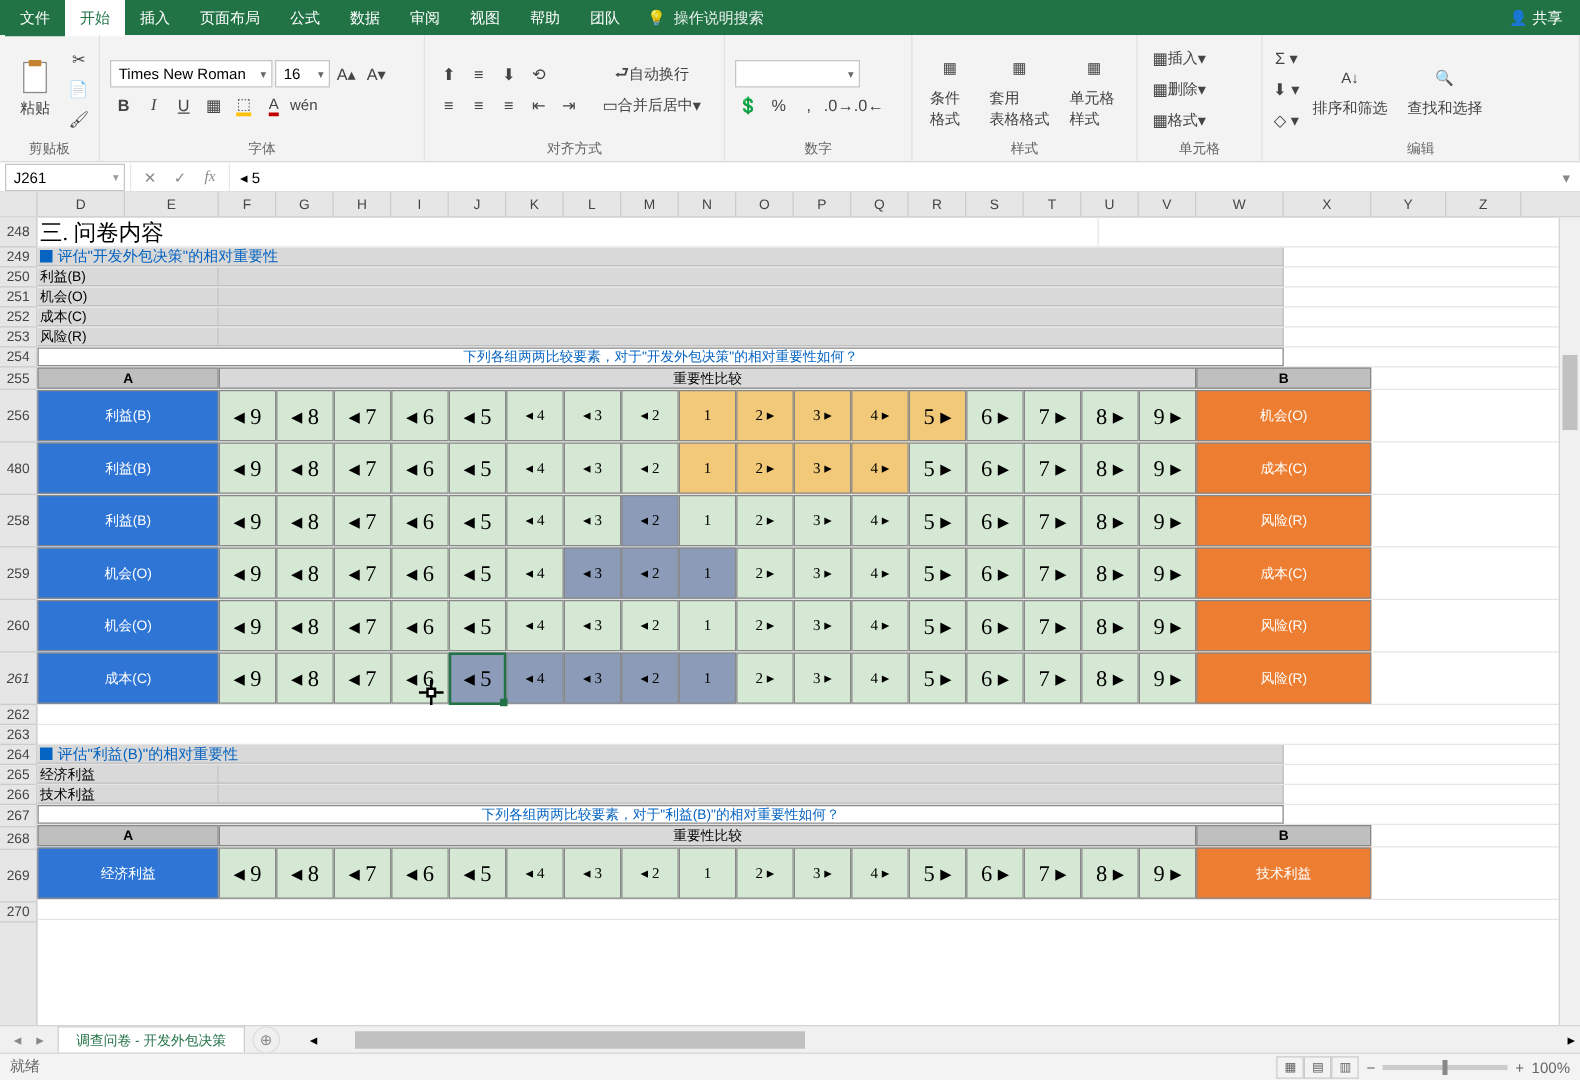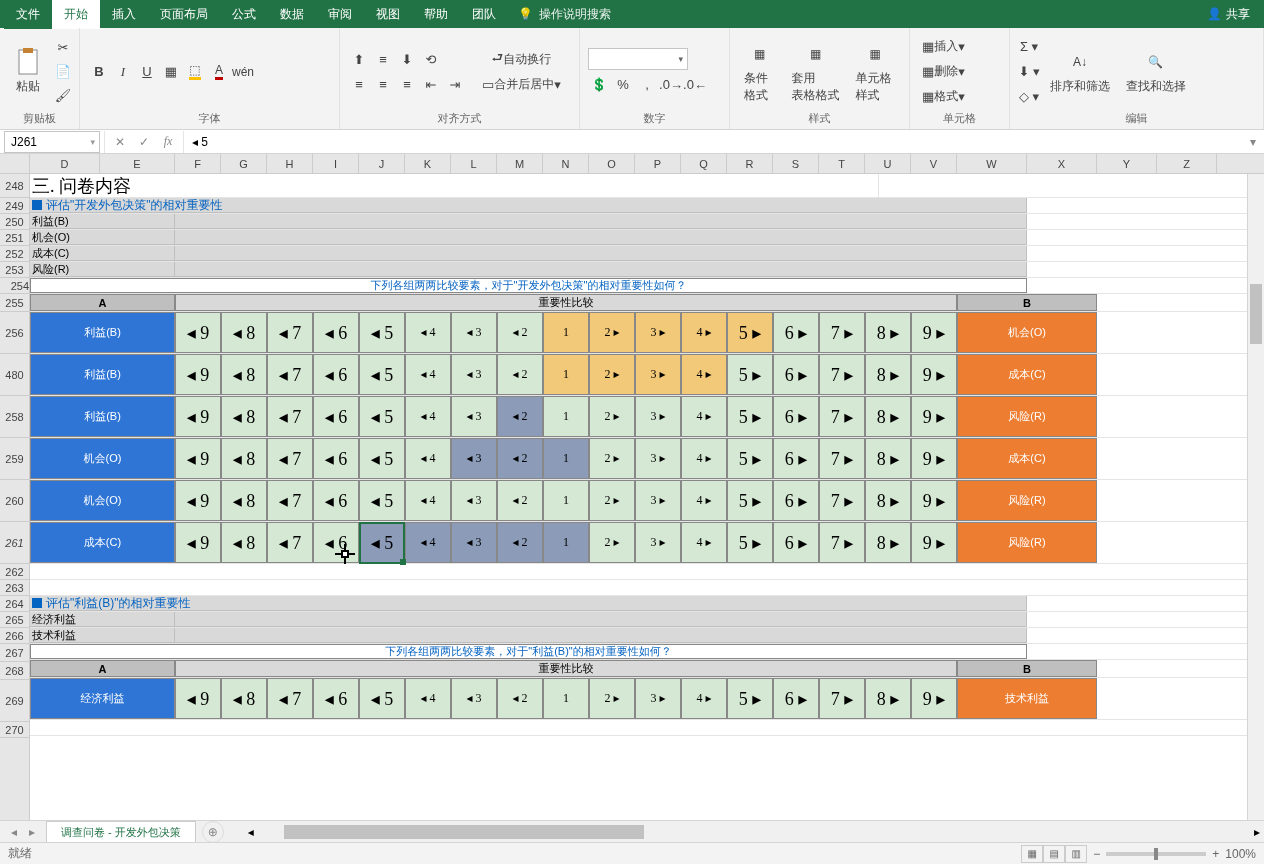--- a/index.html
+++ b/index.html
@@ -128,20 +128,26 @@
         <div class="ibtn">📄</div>
         <div class="ibtn">🖌</div>
       </div>
     </div>
     <div class="label">剪贴板</div>
   </div>
 
   <div class="ribbon-group" style="width:260px">
     <div class="body">
         <div class="font-box">
+      <div class="font-row">
+        <div class="combo" style="width:130px">Times New Roman</div>
+        <div class="combo" style="width:44px">16</div>
+        <div class="ibtn">A▴</div>
+        <div class="ibtn">A▾</div>
+      </div>
       <div class="font-row">
         <div class="ibtn" style="font-weight:bold">B</div>
         <div class="ibtn" style="font-style:italic;font-family:serif">I</div>
         <div class="ibtn" style="text-decoration:underline">U</div>
         <div class="ibtn">▦</div>
         <div class="ibtn">
               <span style="border-bottom:3px solid #ffc000">⬚</span>
             </div>
         <div class="ibtn">
               <span style="border-bottom:3px solid #c00000">A</span>
@@ -289,21 +295,21 @@
       </div>
   </div>
   <div class="grid-body">
     <div class="row-headers" id="rowhdrs">
         <div class="rh" style="height: 24px; line-height: 24px;">248</div>
         <div class="rh" style="height: 16px; line-height: 16px;">249</div>
         <div class="rh" style="height: 16px; line-height: 16px;">250</div>
         <div class="rh" style="height: 16px; line-height: 16px;">251</div>
         <div class="rh" style="height: 16px; line-height: 16px;">252</div>
         <div class="rh" style="height: 16px; line-height: 16px;">253</div>
-        <div class="rh" style="height: 16px; line-height: 16px; text-align: right;">254</div>
+        <div class="rh" style="height: 16px; line-height: 16px;">254</div>
         <div class="rh" style="height: 18px; line-height: 18px;">255</div>
         <div class="rh" style="height: 42px; line-height: 42px;">256</div>
         <div class="rh" style="height: 42px; line-height: 42px;">480</div>
         <div class="rh" style="height: 42px; line-height: 42px;">258</div>
         <div class="rh" style="height: 42px; line-height: 42px;">259</div>
         <div class="rh" style="height: 42px; line-height: 42px;">260</div>
         <div class="rh" style="height: 42px; line-height: 42px; font-style: italic;">261</div>
         <div class="rh" style="height: 16px; line-height: 16px;">262</div>
         <div class="rh" style="height: 16px; line-height: 16px;">263</div>
         <div class="rh" style="height: 16px; line-height: 16px;">264</div>

